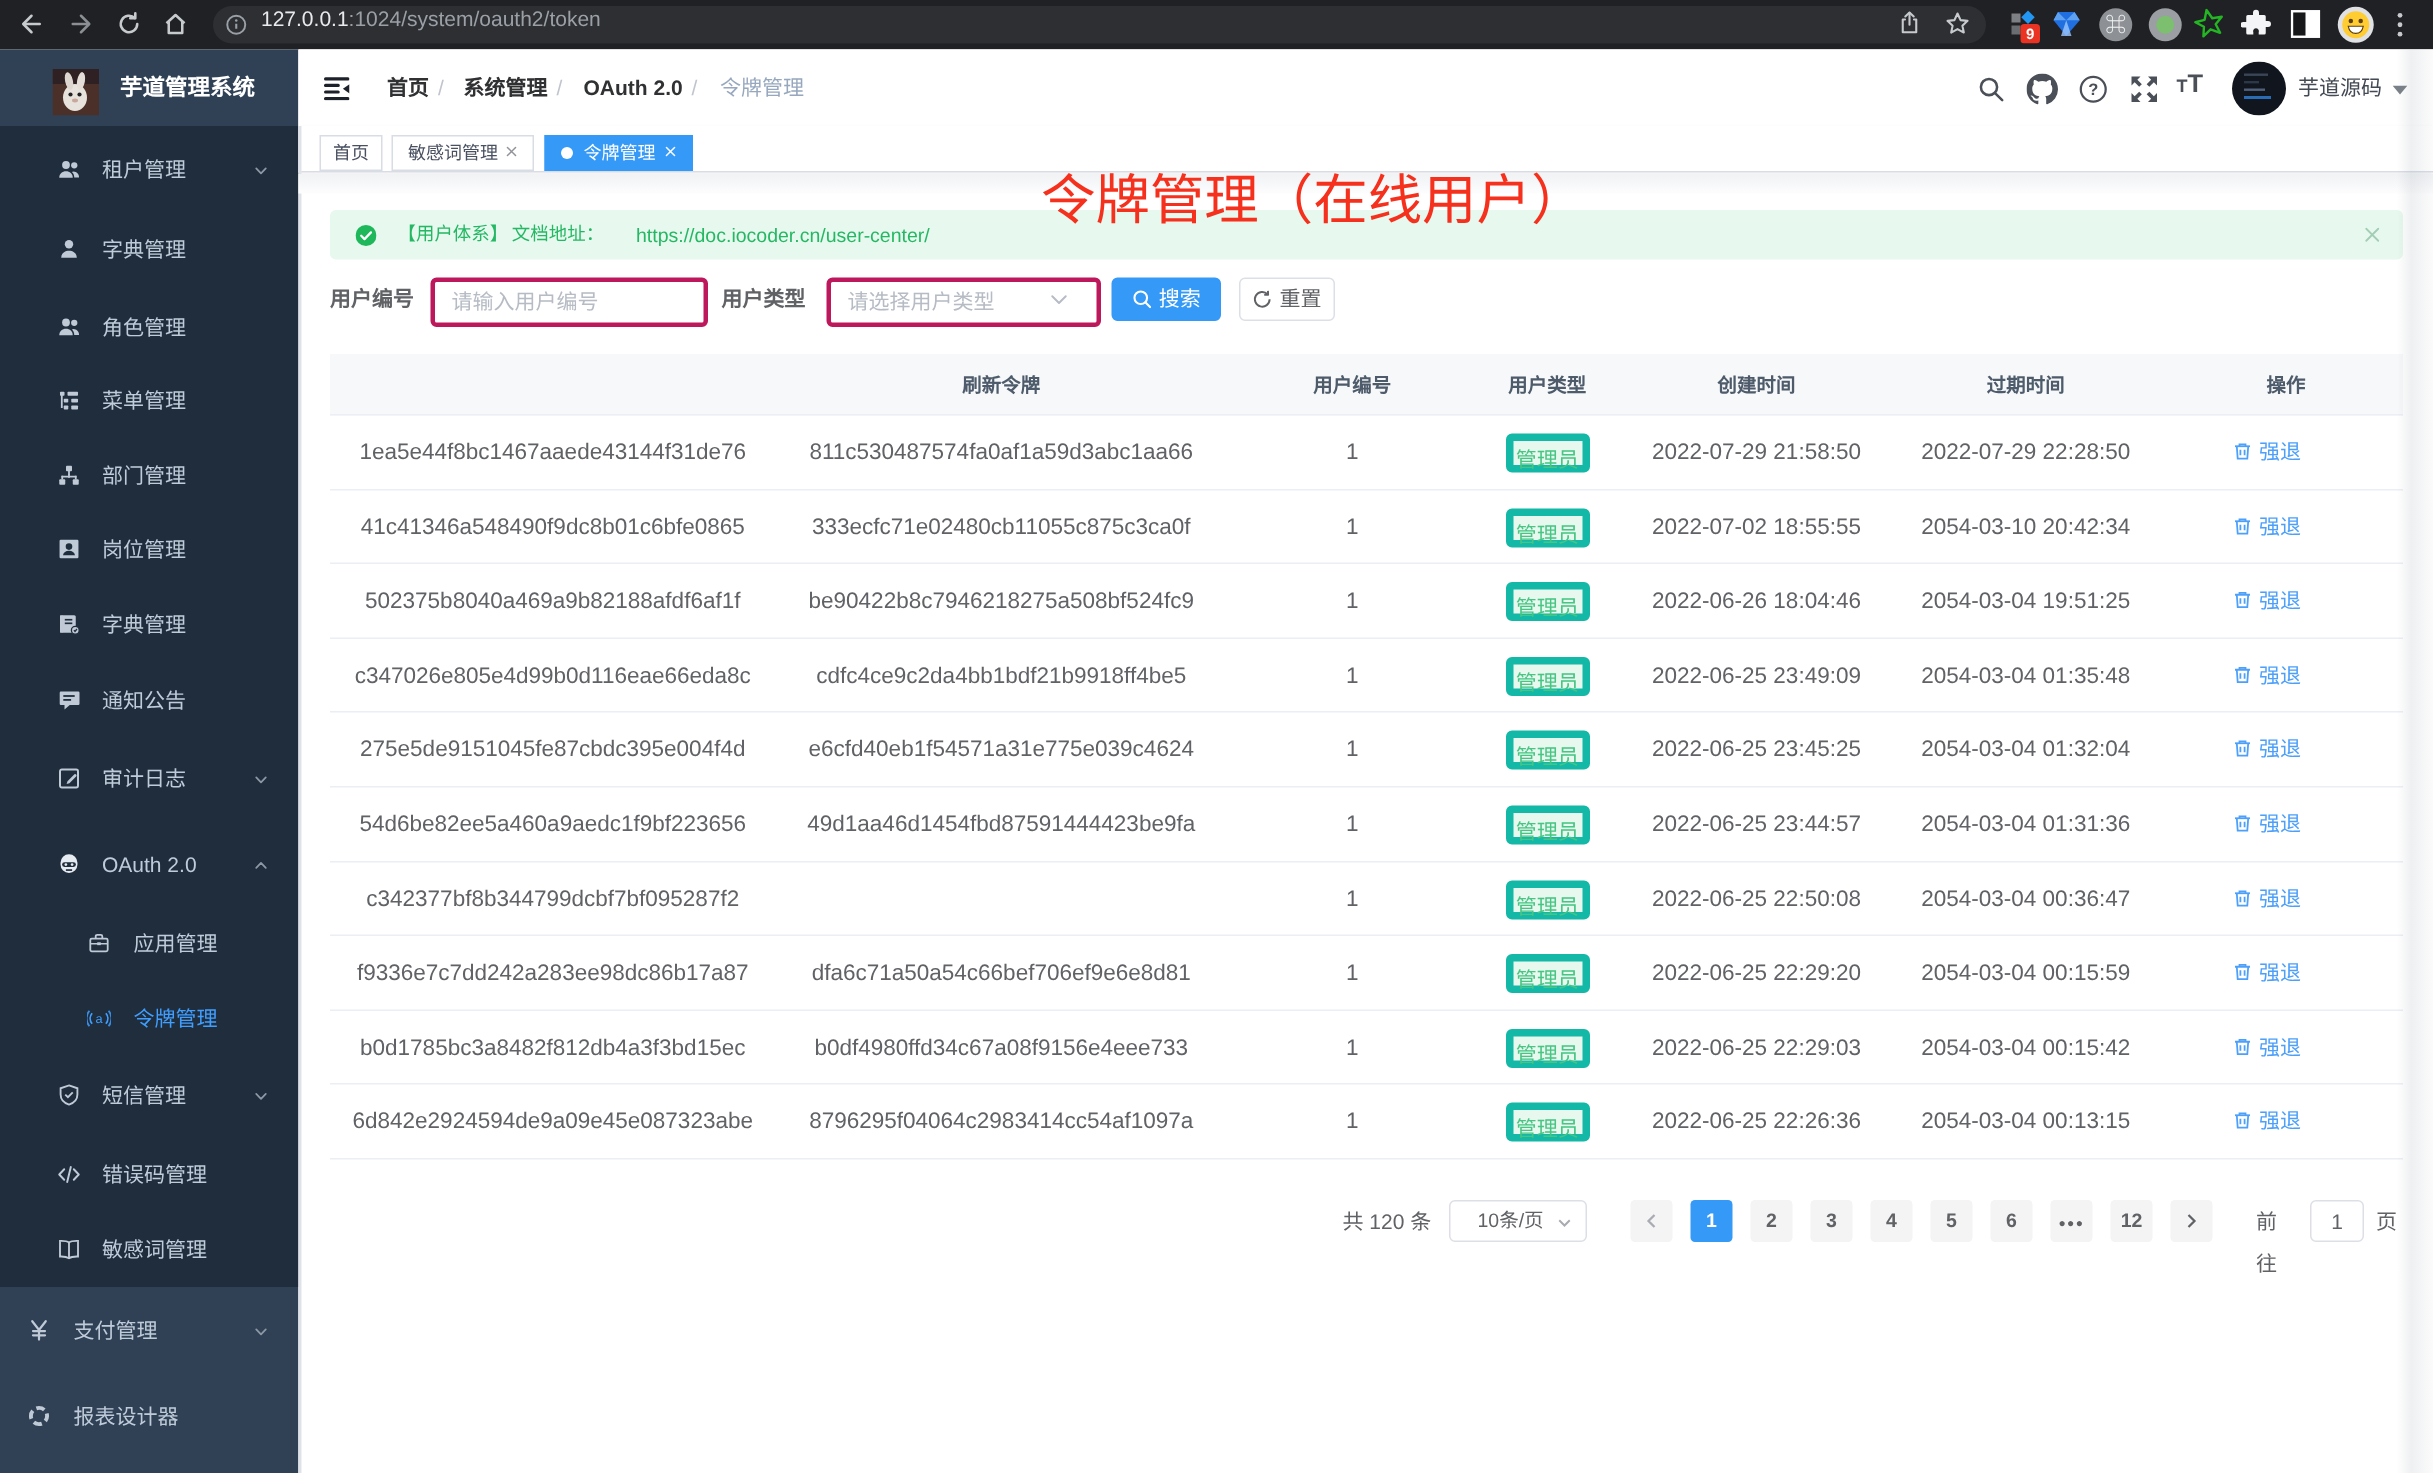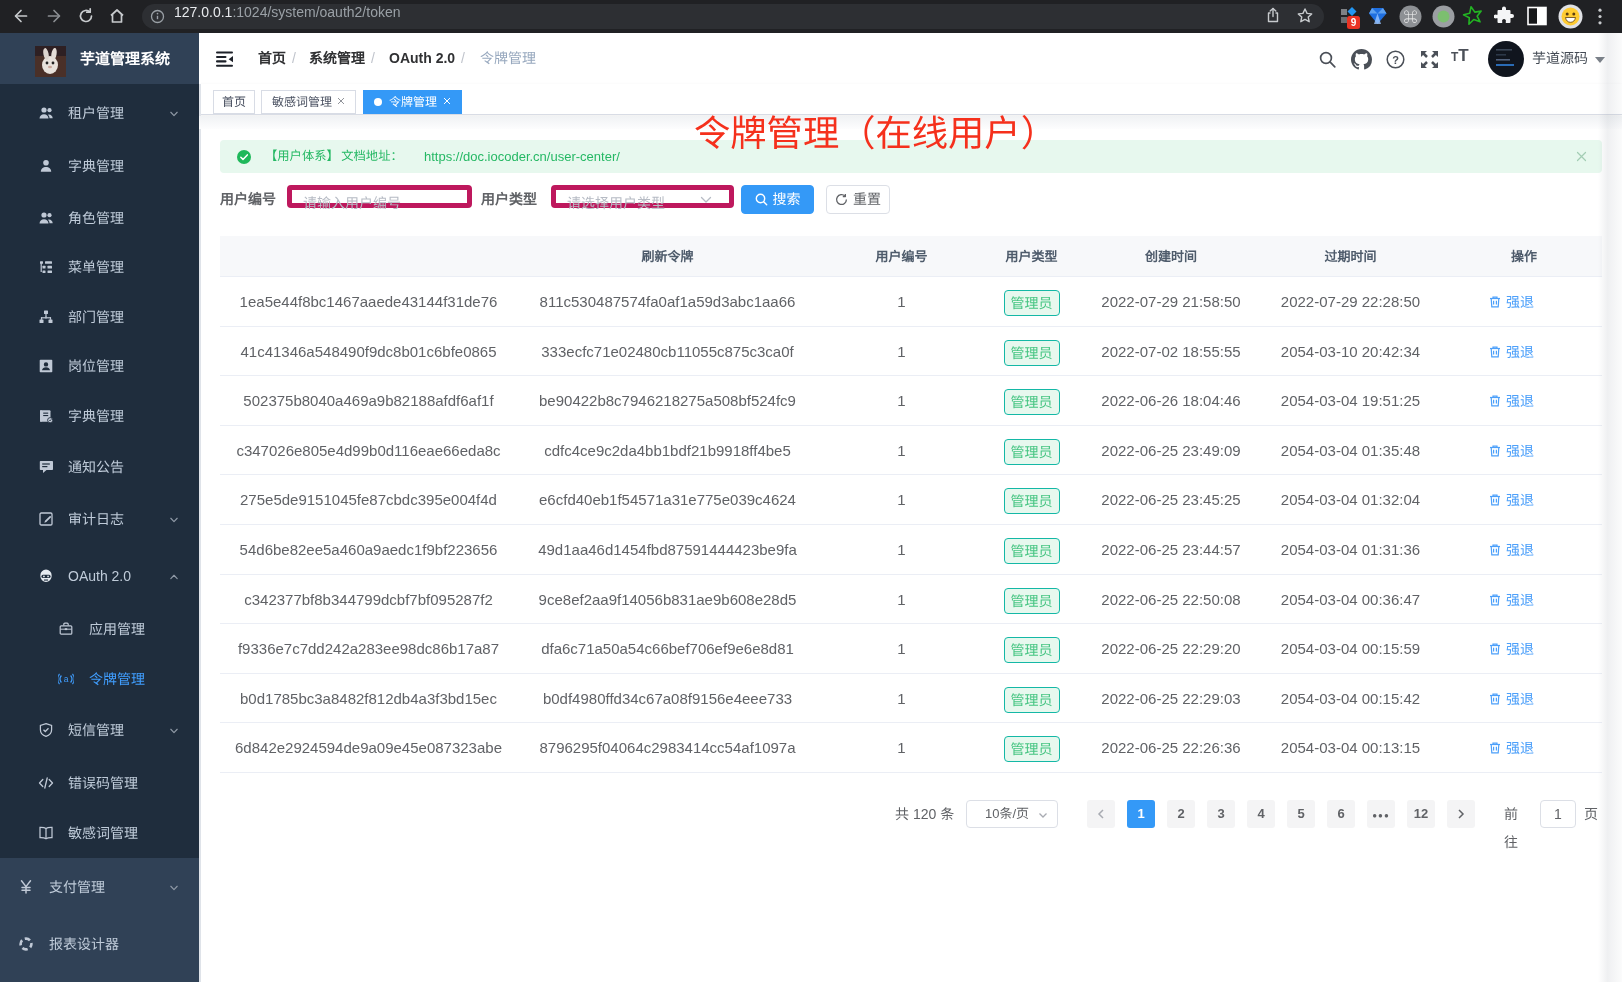--- a/index.html
+++ b/index.html
@@ -31,37 +31,37 @@
 #navbar { position:absolute; left:0; top:0; width:1423px; height:51px; background:#fff; }
 .bc { position:absolute; top:0; height:51px; line-height:51px; font-size:14px; }
 #tagsbar { position:absolute; left:0; top:51px; width:1423px; height:31px; background:#fff; border-bottom:1px solid #d8dce5; box-shadow:0 1px 3px 0 rgba(0,0,0,.08); }
 .tag { position:absolute; top:6px; height:24px; line-height:22px; border:1px solid #d8dce5; background:#fff; color:#495060; font-size:12px; }
 .tag.active { background:#3499f7; border-color:#3499f7; color:#fff; }
 
 
 #alert { position:absolute; left:21px; top:107px; width:1382px; height:33px; background:#e7f8ee; border-radius:4px; }
 #alert .t { position:absolute; top:0; height:33px; line-height:33px; font-size:13.5px; color:#25b864; }
 .flabel { position:absolute; top:152px; height:29px; line-height:29px; font-size:14px; font-weight:bold; color:#606266; }
-.finput { position:absolute; top:152px; height:23px; line-height:27px; border:5px solid #be185d; border-radius:4px; background:#fff; font-size:14px; color:#b6bbc4; padding-left:11px; }
+.finput { position:absolute; top:152px; height:33px; line-height:27px; border:3px solid #be185d; border-radius:4px; background:#fff; font-size:14px; color:#b6bbc4; padding-left:11px; }
 .btn { position:absolute; top:152px; height:29px; line-height:27px; border-radius:4px; font-size:14px; text-align:center; }
 #btnsearch { left:542px; width:73px; background:#3499f7; color:#fff; border:1px solid #3499f7; }
 #btnreset { left:627px; width:64px; background:#fff; color:#606266; border:1px solid #dcdfe6; }
 
 
 #tbl { position:absolute; left:21px; top:203px; width:1382px; }
 #tbl .hrow { position:absolute; left:0; top:0; width:1382px; height:41px; background:#f7f8fa; border-bottom:1px solid #ebeef5; }
 #tbl .hcell { position:absolute; top:0; height:41px; line-height:41px; font-size:13px; font-weight:bold; color:#4e5b6b; text-align:center; }
 #tbl .row { position:absolute; left:0; width:1382px; height:49.6px; border-bottom:1px solid #ebeef5; }
 #tbl .cell { position:absolute; top:0; height:49px; line-height:49px; font-size:15px; color:#606266; text-align:center; white-space:nowrap; }
 .c1 { left:0; width:297px; } .c2 { left:297px; width:301px; } .c3 { left:598px; width:167px; }
 .c4 { left:765px; width:93px; } .c5 { left:858px; width:186px; } .c6 { left:1044px; width:173px; }
 .c7 { left:1217px; width:165px; }
 #tbl .cell.c7 { padding-right:17px; }
 #tbl .hcell.c7 { padding-left:9px; }
-.badge { display:inline-block; width:56px; height:26px; line-height:24px; background:#e7f8ee; border:1px solid #14b8a6; border-radius:4px; color:#47c583; font-size:14px; vertical-align:middle; }
+.badge { display:inline-block; width:56px; height:26px; line-height:24px; background:#e7f8ee; border:5px solid #14b8a6; border-radius:4px; color:#47c583; font-size:14px; vertical-align:middle; }
 .op { color:#4da0fa; font-size:14px; }
 
 
 #pager { position:absolute; left:0; top:767px; width:1234px; height:28px; font-size:14px; color:#606266; }
 .pbtn { position:absolute; top:0; width:28px; height:28px; line-height:28px; text-align:center; background:#f4f4f5; border-radius:3px; color:#606266; font-weight:bold; font-size:13px; }
 .pbtn.on { background:#3499f7; color:#fff; }
 
 
 #rednote { position:absolute; left:694px; top:69px; font-size:36.3px; color:#f5301c; line-height:44px; white-space:nowrap; z-index:50;margin-top:43px; }
 
@@ -566,21 +566,20 @@
                 <g fill="none" stroke="#4da0fa" stroke-width="1.2">
                   <path d="M2 3.5h10"></path>
                   <path d="M5 3.5V2.2h4v1.3"></path>
                   <path d="M3.2 3.5l.6 8.3h6.4l.6-8.3"></path>
                   <path d="M5.6 5.8v3.7M8.4 5.8v3.7"></path>
                 </g>
               </svg> 强退</span></span>
 </div>
 <div class="row" style="top:338.6px">
 <span class="cell c1">c342377bf8b344799dcbf7bf095287f2</span>
-<span class="cell c2">9ce8ef2aa9f14056b831ae9b608e28d5</span>
 <span class="cell c3">1</span>
 <span class="cell c4"><span class="badge">管理员</span></span>
 <span class="cell c5">2022-06-25 22:50:08</span>
 <span class="cell c6">2054-03-04 00:36:47</span>
 <span class="cell c7"><span class="op"><svg width="14" height="14" viewBox="0 0 14 14" style="vertical-align:-2px">
                 <g fill="none" stroke="#4da0fa" stroke-width="1.2">
                   <path d="M2 3.5h10"></path>
                   <path d="M5 3.5V2.2h4v1.3"></path>
                   <path d="M3.2 3.5l.6 8.3h6.4l.6-8.3"></path>
                   <path d="M5.6 5.8v3.7M8.4 5.8v3.7"></path>

